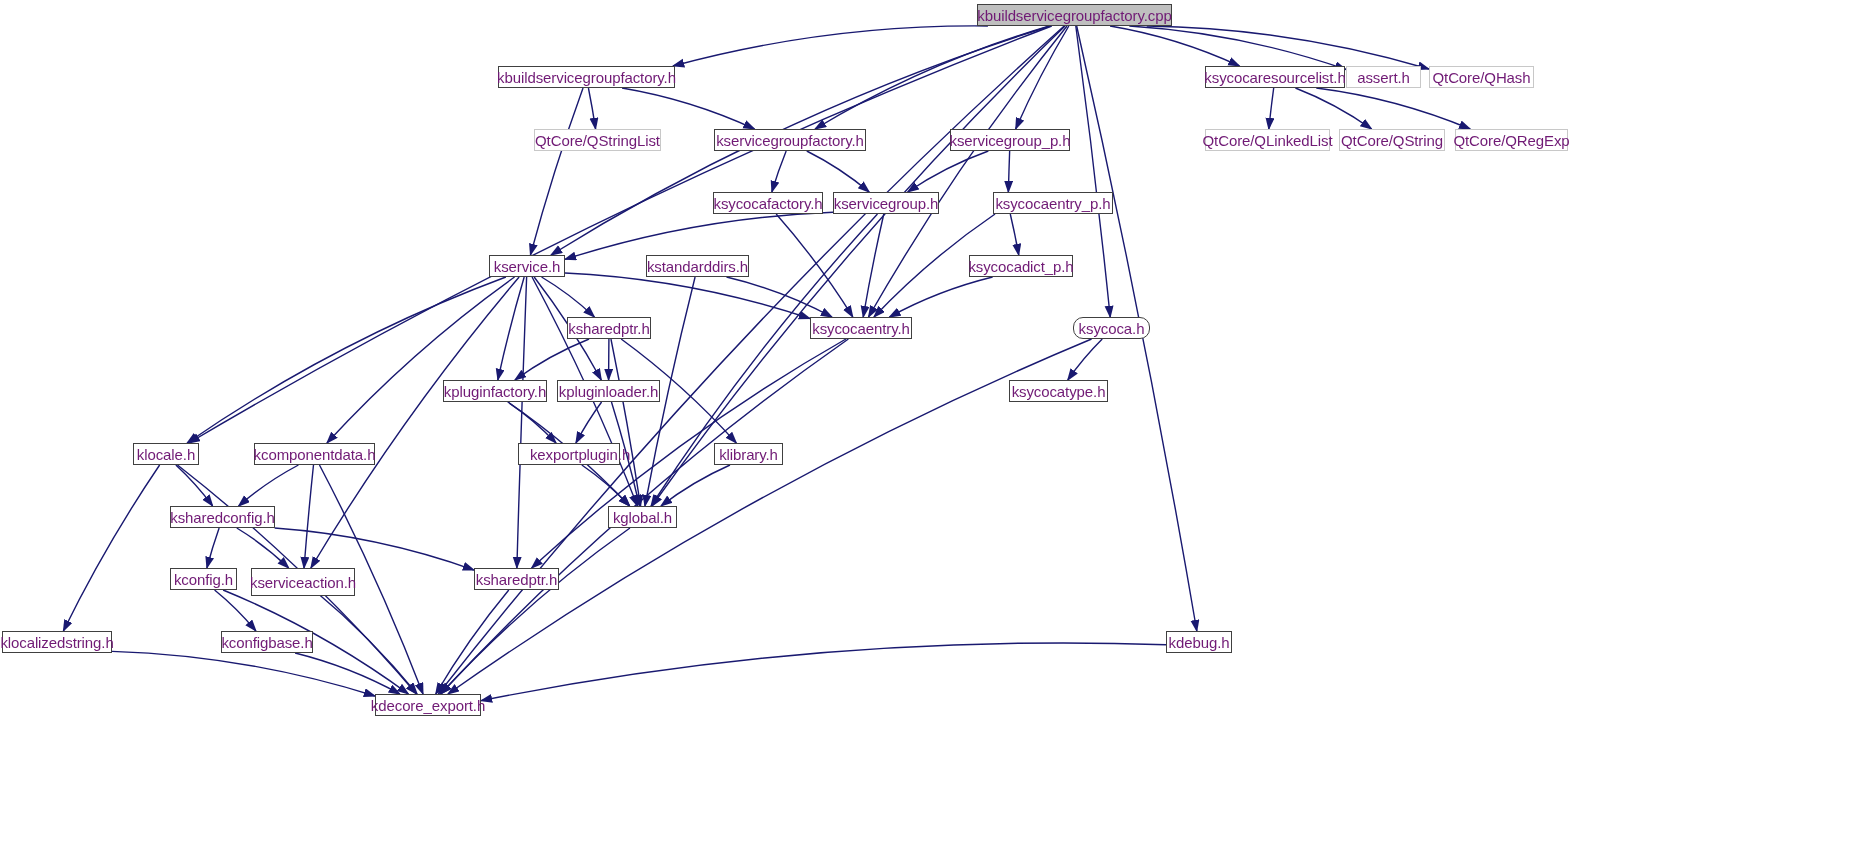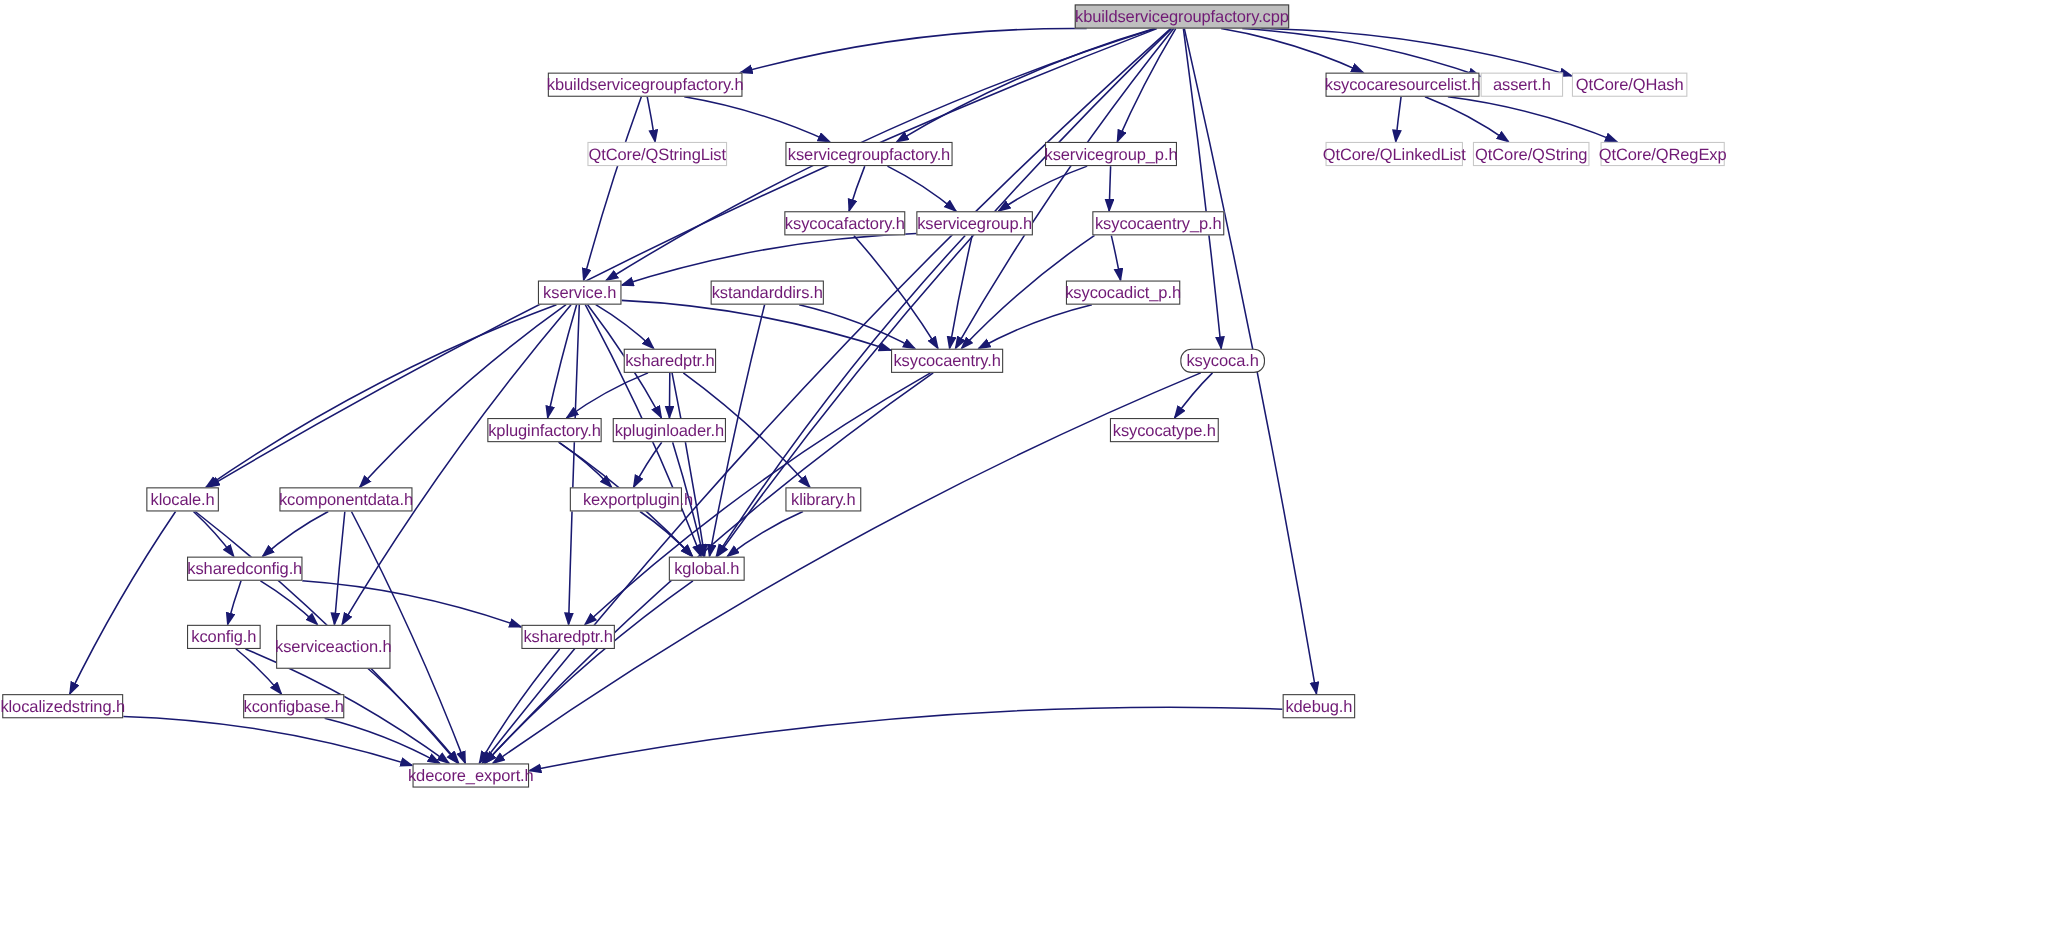--- a/index.html
+++ b/index.html
@@ -183,21 +183,21 @@
       </div>
       <div class="node hdr" style="left: 170px; top: 506px; width: 105px; height: 22px;">
         <span>ksharedconfig.h</span>
       </div>
       <div class="node hdr" style="left: 608px; top: 506px; width: 69px; height: 22px;">
         <span>kglobal.h</span>
       </div>
       <div class="node hdr" style="left: 170px; top: 568px; width: 67px; height: 22px;">
         <span>kconfig.h</span>
       </div>
-      <div class="node hdr" style="left: 251px; top: 568px; width: 104px; height: 40px;">
+      <div class="node hdr" style="left: 251px; top: 568px; width: 104px; height: 28px;">
         <span>kserviceaction.h</span>
       </div>
       <div class="node hdr" style="left: 474px; top: 568px; width: 85px; height: 22px;">
         <span>ksharedptr.h</span>
       </div>
       <div class="node hdr" style="left: 2px; top: 631px; width: 110px; height: 22px;">
         <span>klocalizedstring.h</span>
       </div>
       <div class="node hdr" style="left: 221px; top: 631px; width: 92px; height: 22px;">
         <span>kconfigbase.h</span>

